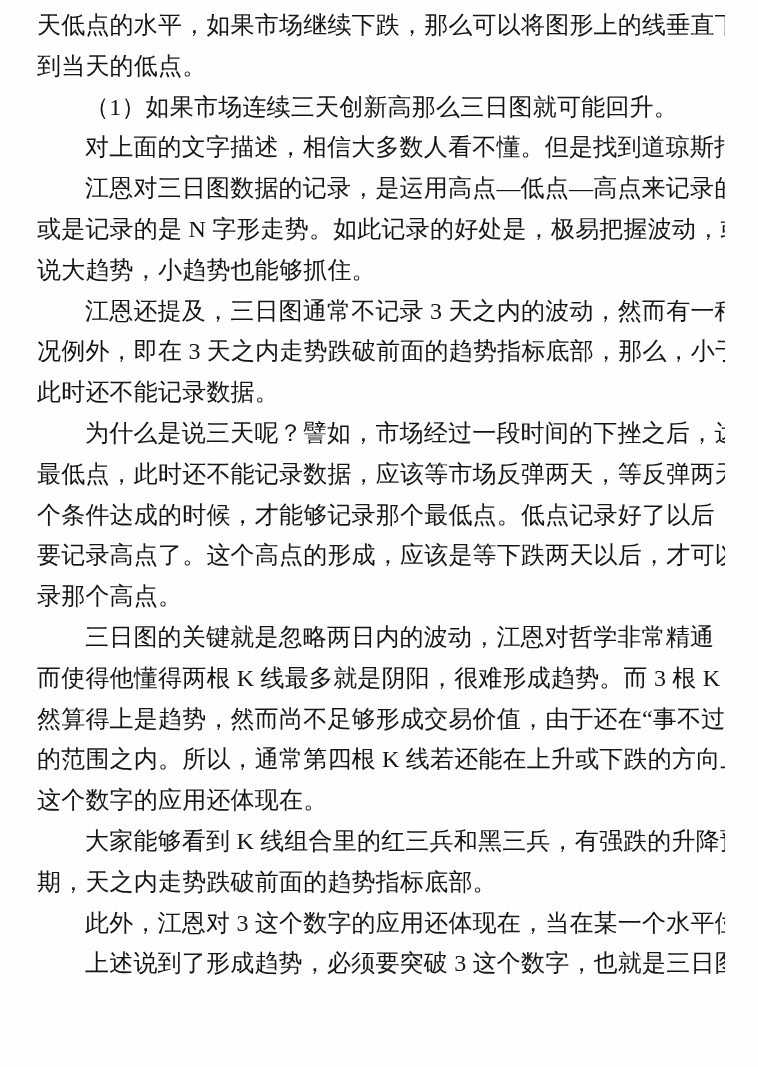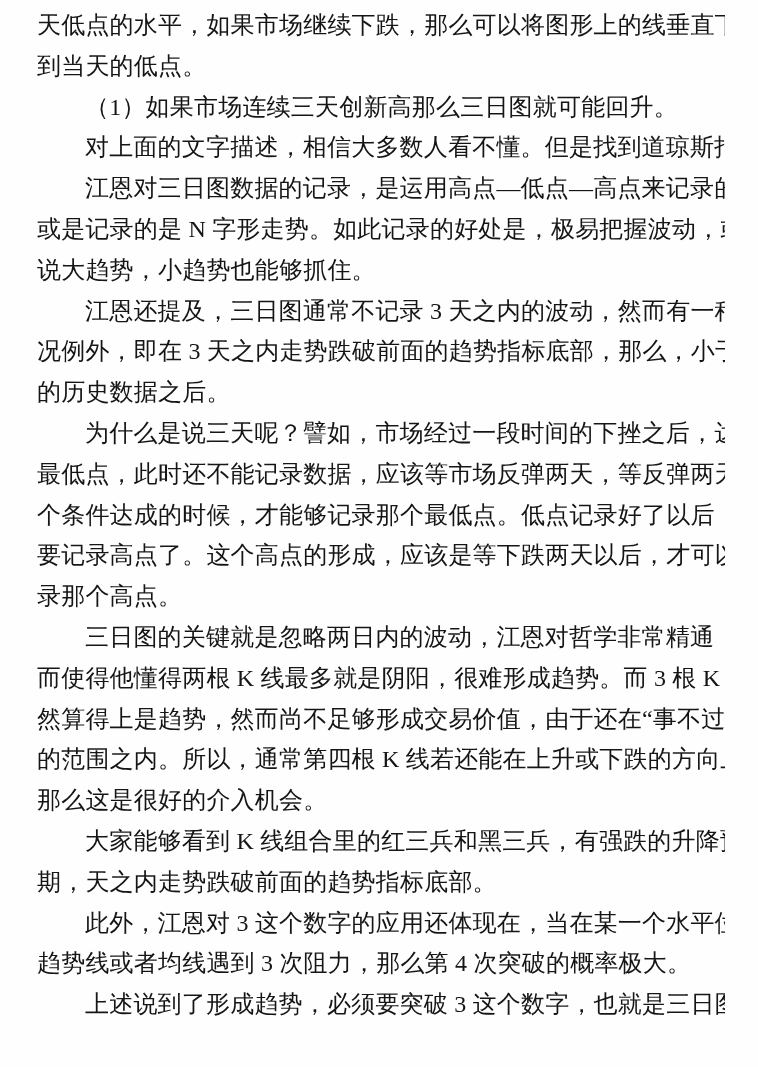--- a/index.html
+++ b/index.html
@@ -45,29 +45,28 @@
 <div class="page">
   <div class="line">天低点的水平，如果市场继续下跌，那么可以将图形上的线垂直下移</div>
   <div class="line endp">到当天的低点。</div>
   <div class="line endp indent">（1）如果市场连续三天创新高那么三日图就可能回升。</div>
   <div class="line indent">对上面的文字描述，相信大多数人看不懂。但是找到道琼斯指数</div>
   <div class="line indent">江恩对三日图数据的记录，是运用高点—低点—高点来记录的，</div>
   <div class="line">或是记录的是 N 字形走势。如此记录的好处是，极易把握波动，或者</div>
   <div class="line endp">说大趋势，小趋势也能够抓住。</div>
   <div class="line indent">江恩还提及，三日图通常不记录 3 天之内的波动，然而有一种情</div>
   <div class="line">况例外，即在 3 天之内走势跌破前面的趋势指标底部，那么，小于 3</div>
-  <div class="line endp">的历史数据之后。</div>
+  <div class="line endp">此时还不能记录数据。</div>
   <div class="line indent">为什么是说三天呢？譬如，市场经过一段时间的下挫之后，达到</div>
   <div class="line">最低点，此时还不能记录数据，应该等市场反弹两天，等反弹两天这</div>
   <div class="line">个条件达成的时候，才能够记录那个最低点。低点记录好了以后，就</div>
   <div class="line">要记录高点了。这个高点的形成，应该是等下跌两天以后，才可以记</div>
   <div class="line endp">录那个高点。</div>
   <div class="line indent">三日图的关键就是忽略两日内的波动，江恩对哲学非常精通，从</div>
   <div class="line">而使得他懂得两根 K 线最多就是阴阳，很难形成趋势。而 3 根 K 线虽</div>
   <div class="line">然算得上是趋势，然而尚不足够形成交易价值，由于还在“事不过三”</div>
   <div class="line">的范围之内。所以，通常第四根 K 线若还能在上升或下跌的方向上，</div>
-  <div class="line endp">那么这是很好的介入机会。</div>
+  <div class="line endp">这个数字的应用还体现在。</div>
   <div class="line indent">大家能够看到 K 线组合里的红三兵和黑三兵，有强跌的升降预</div>
   <div class="line endp">期，天之内走势跌破前面的趋势指标底部。</div>
   <div class="line indent">此外，江恩对 3 这个数字的应用还体现在，当在某一个水平位置，</div>
-  <div class="line endp">趋势线或者均线遇到 3 次阻力，那么第 4 次突破的概率极大。</div>
   <div class="line indent">上述说到了形成趋势，必须要突破 3 这个数字，也就是三日图的</div>
 </div>
 
 </body></html>

